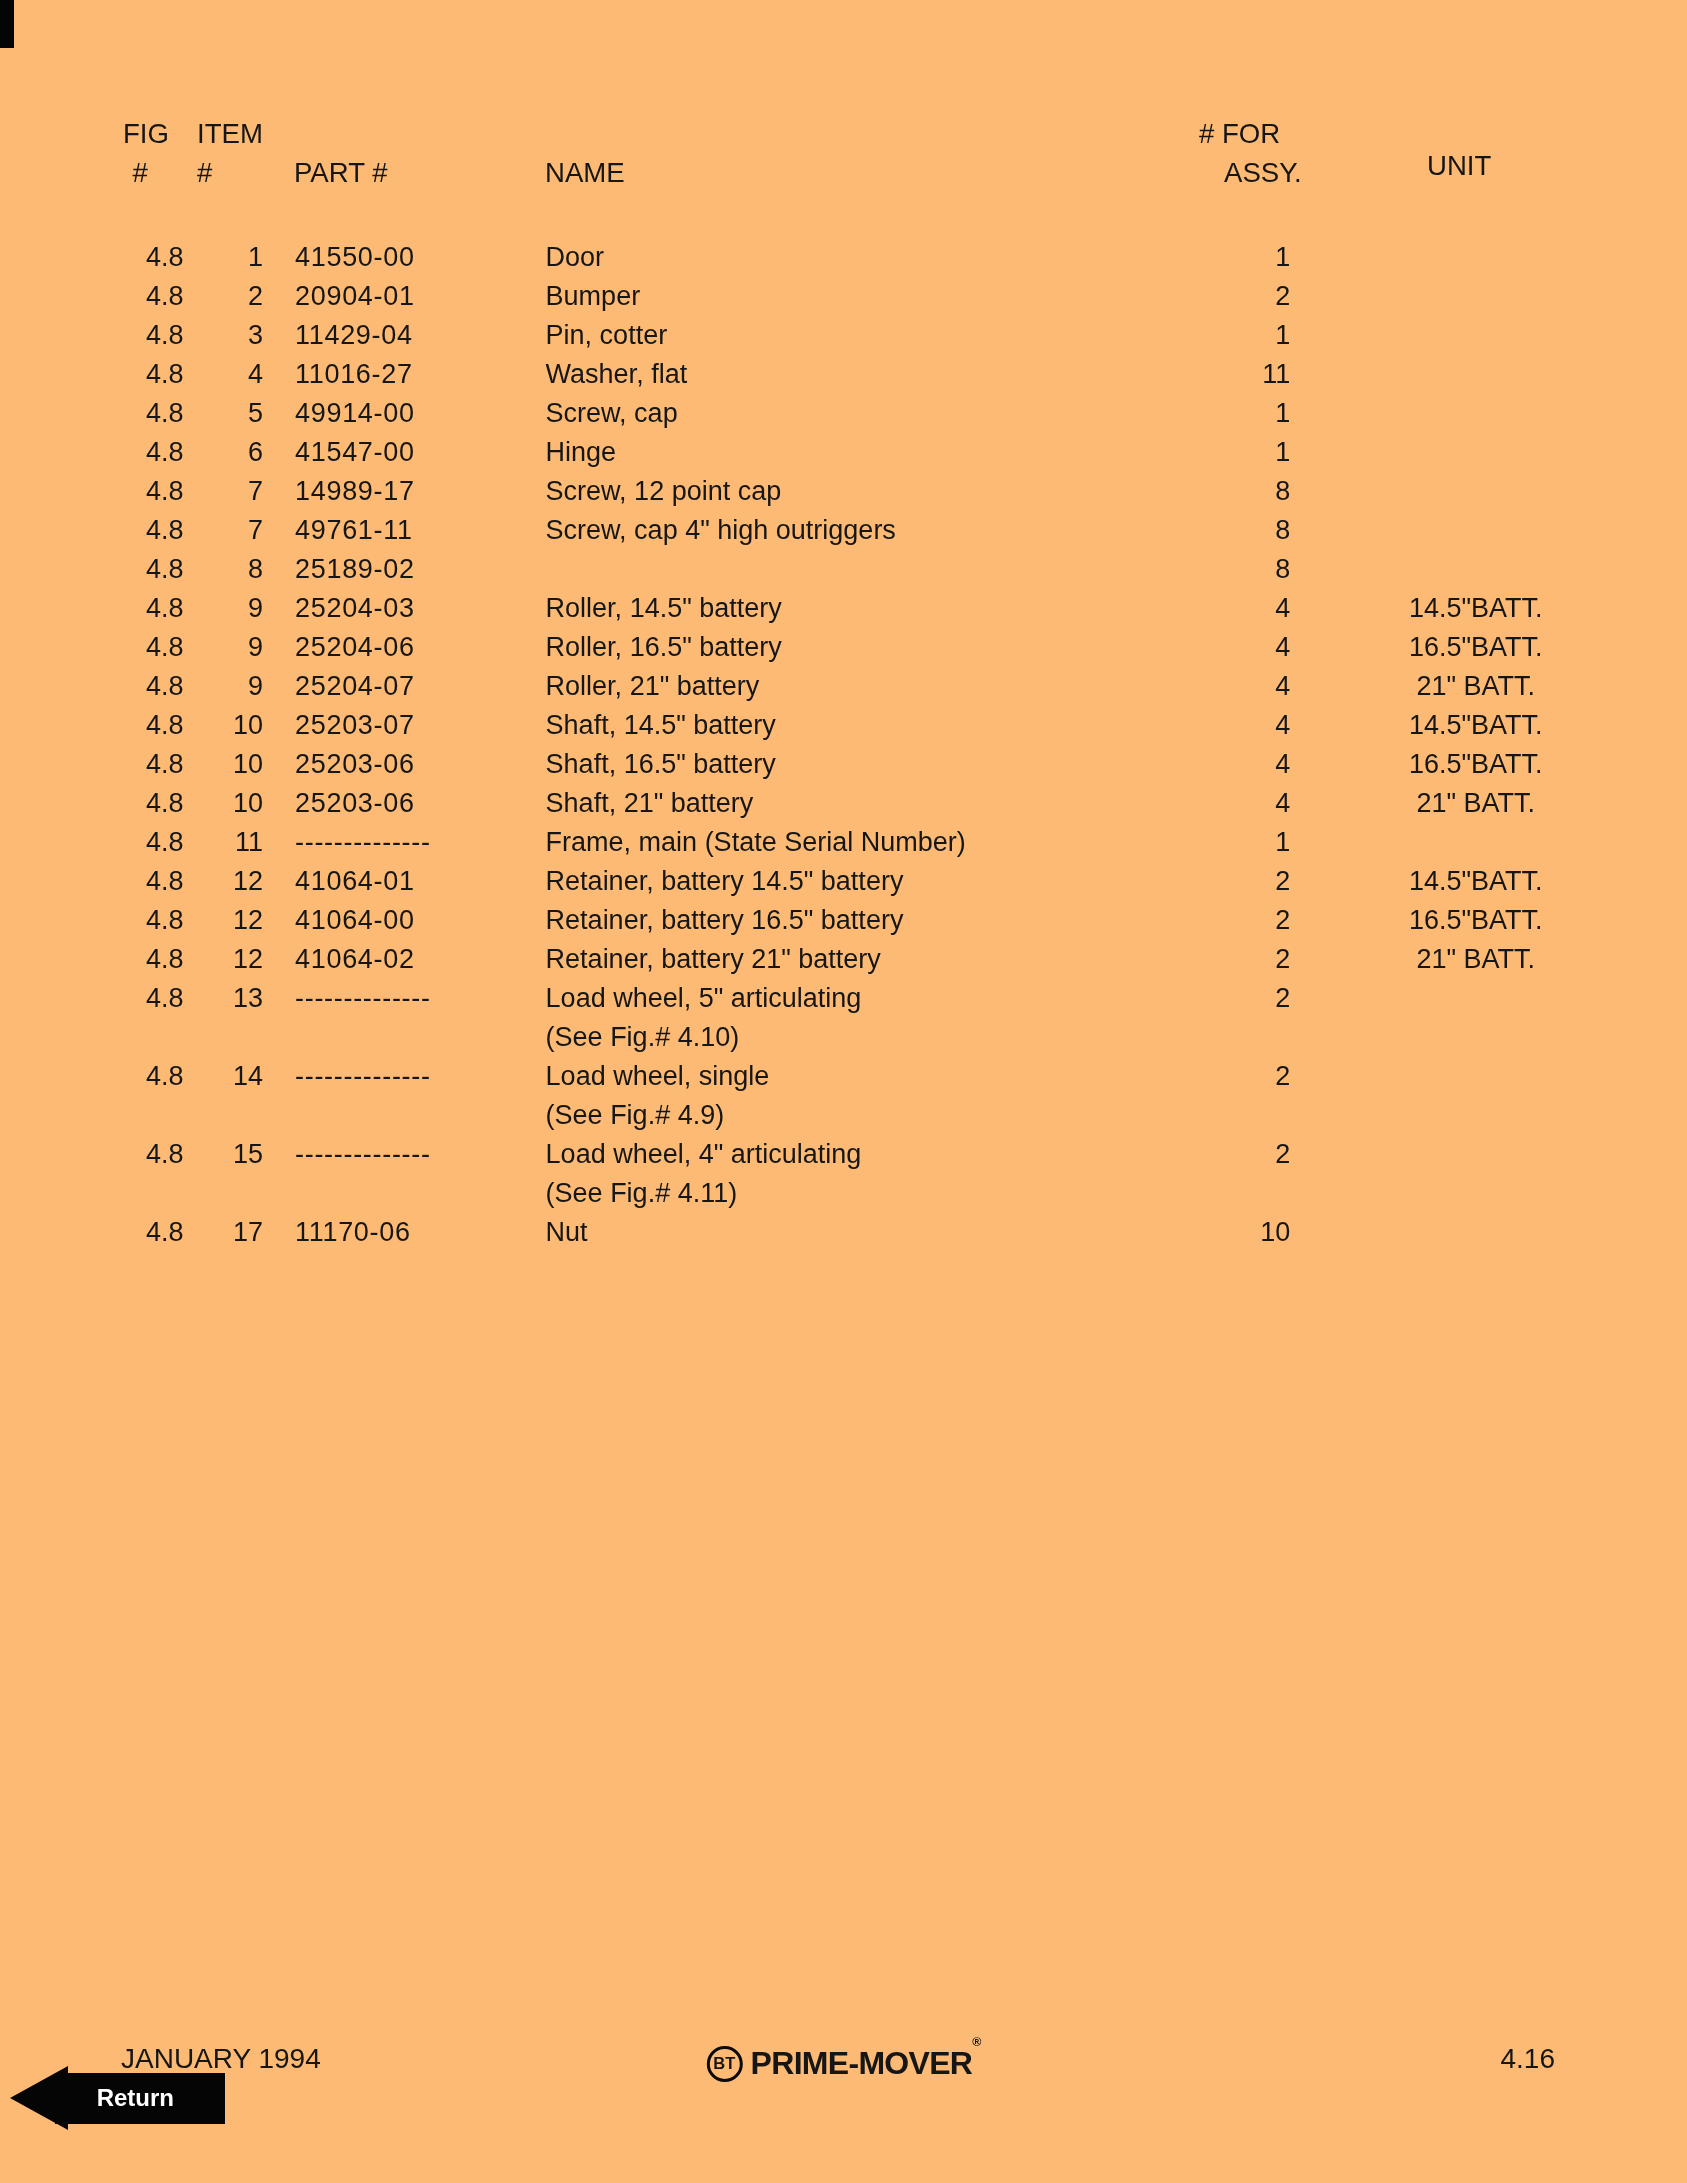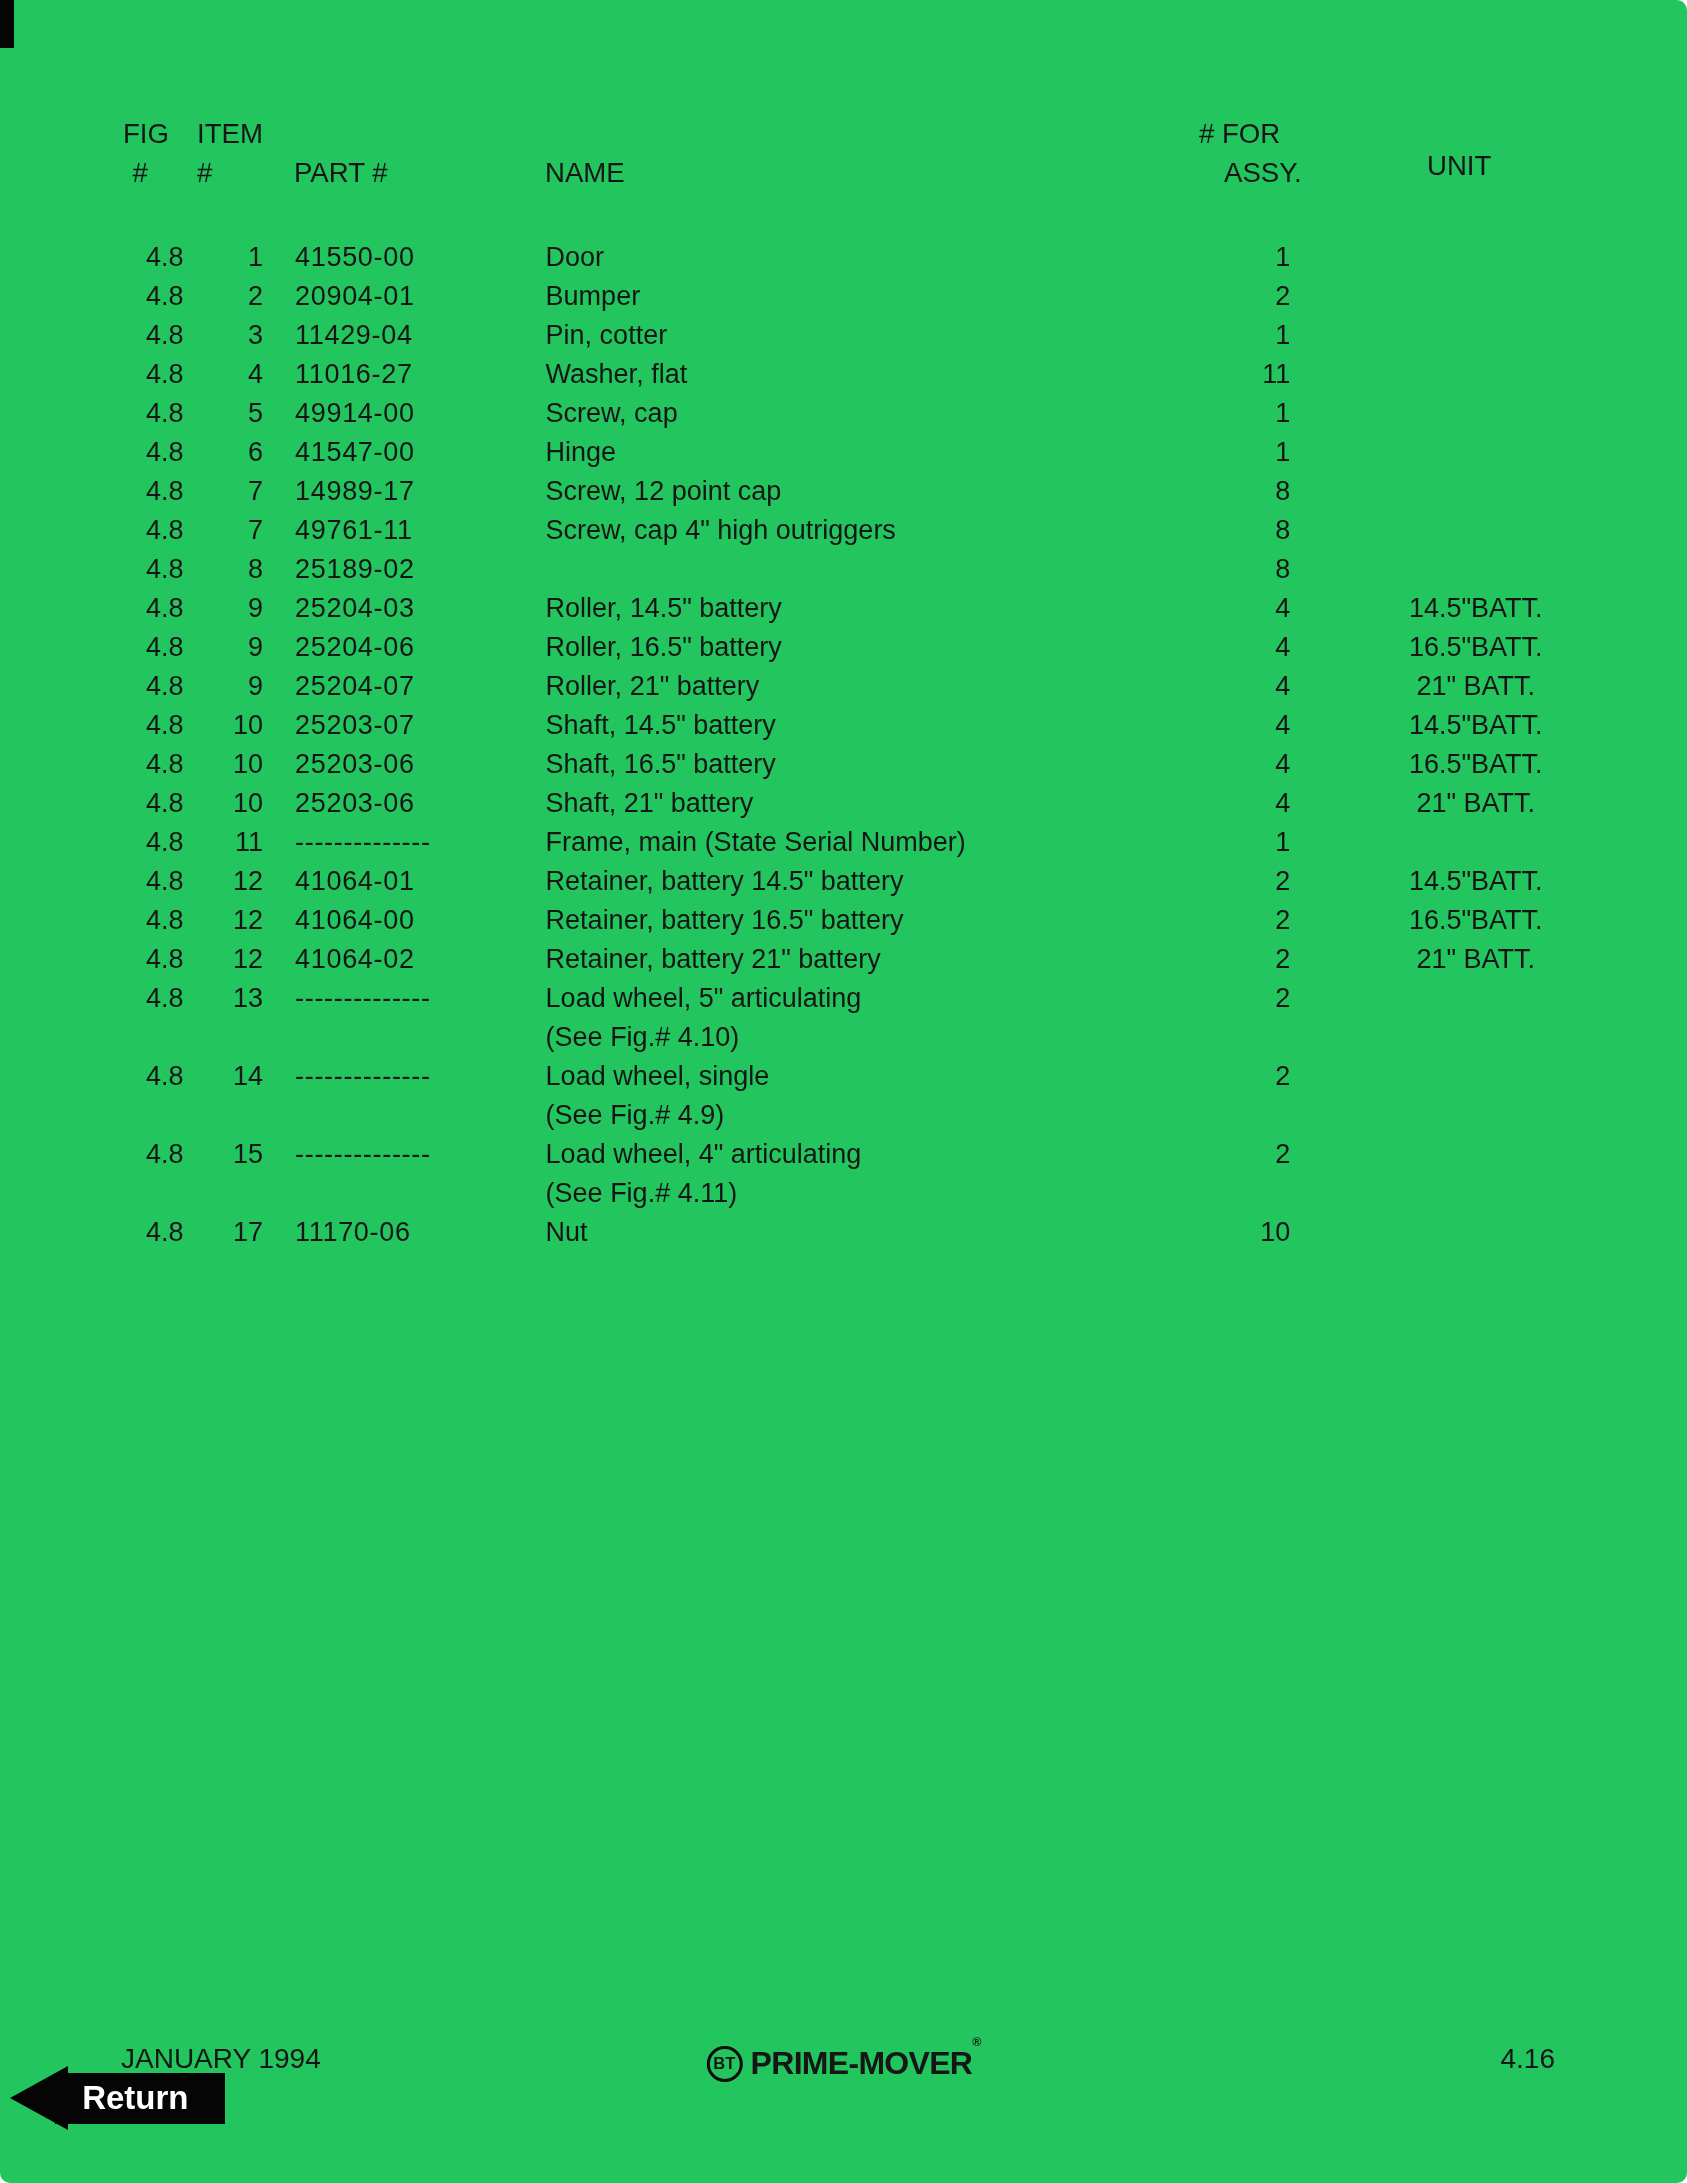--- a/index.html
+++ b/index.html
@@ -4,21 +4,21 @@
 <style>
   * { margin:0; padding:0; box-sizing:border-box; }
   html,body { width:1687px; height:2183px; }
   body {
     background:#ffffff;
     font-family:"Liberation Sans", sans-serif;
     color:#161616;
     position:relative;
     overflow:hidden;
   }
-  .page { position:absolute; inset:0; background:#22c55e;border-radius:10px; }
+  .page { position:absolute; inset:0; background:#fdba74; }
 
   .scan-mark {
     position:absolute; left:0; top:0; width:13.8px; height:48px; background:#050505;
   }
 
   
   .table {
     position:absolute; left:123px; top:117px; width:1482px;
   }
   .hdr {
@@ -82,21 +82,21 @@
     border-bottom:32px solid transparent;
     border-right:58px solid #050505;
     margin-right:-12.4px;
   }
   .return-box {
     height:51px; min-width:170px; background:#050505;
     display:flex; align-items:center; justify-content:center;
     padding:0 19.3px 0 9.6px;
   }
   .return-box span {
-    color:#ffffff; font-size:33px; font-weight:bold;
+    color:#ffffff; font-size:24px; font-weight:bold;
   }
 </style>
 </head>
 <body>
 
 <div class="page">
 
   <div class="scan-mark"></div>
 
   <div class="table">

